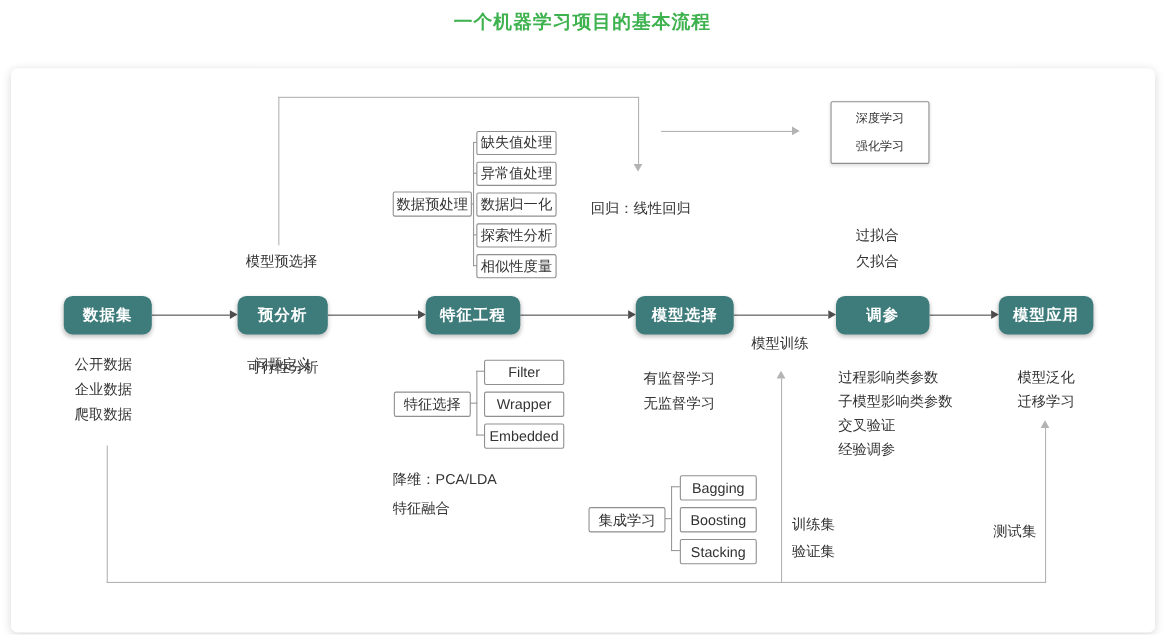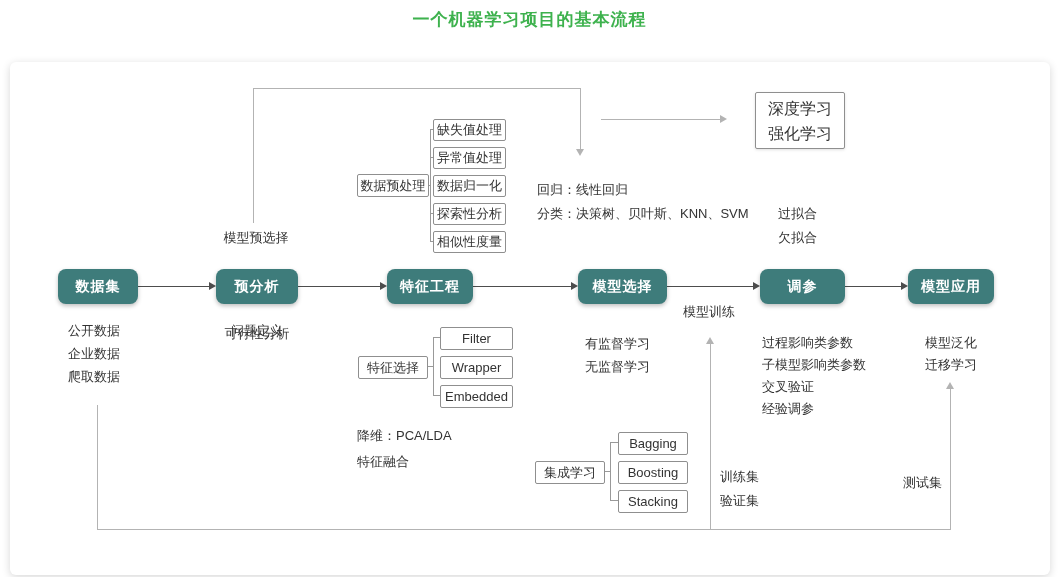--- a/index.html
+++ b/index.html
@@ -11,21 +11,21 @@
         border-radius:6px;box-shadow:0 2px 9px rgba(0,0,0,0.16);}
   .stage{position:absolute;height:35px;background:#3e7c7b;color:#fff;border-radius:8px;
          display:flex;align-items:center;justify-content:center;font-size:14px;font-weight:bold;
          letter-spacing:1px;box-shadow:0 2px 4px rgba(0,0,0,0.25);z-index:3;}
   .sbox{position:absolute;background:#fff;border:1px solid #8f8f8f;border-radius:2px;
         display:flex;align-items:center;justify-content:center;font-size:13px;color:#333;
         white-space:nowrap;z-index:3;}
   .sbox.en{font-size:13px;}
   .dbox{position:absolute;background:#fff;border:1px solid #8f8f8f;border-radius:2px;
         display:flex;flex-direction:column;align-items:center;justify-content:center;
-        font-size:16px;color:#333;z-index:3;box-shadow:0 1px 3px rgba(0,0,0,0.12);}
+        font-size:11px;color:#333;z-index:3;box-shadow:0 1px 3px rgba(0,0,0,0.12);}
   .dbox p{margin:0;line-height:25px;}
   .note{position:absolute;font-size:13px;color:#333;white-space:nowrap;z-index:3;}
   .note.c{text-align:center;}
   .ln{position:absolute;background:#b3b3b3;z-index:1;}
   .ln.dark{background:#4d4d4d;}
   .ln.mid{background:#999;}
   .ah{position:absolute;width:0;height:0;z-index:2;}
   .ah.r{border-top:4px solid transparent;border-bottom:4px solid transparent;border-left:7px solid #4d4d4d;}
   .ah.r.light{border-left-color:#b3b3b3;}
   .ah.u{border-left:4px solid transparent;border-right:4px solid transparent;border-bottom:7px solid #b3b3b3;}
@@ -78,21 +78,20 @@
   <div class="ln mid" style="left:430px;top:157px;width:4px;height:1px;"></div>
   <div class="ln mid" style="left:430px;top:213px;width:4px;height:1px;"></div>
   <div class="ln mid" style="left:430px;top:241px;width:4px;height:1px;"></div>
   <div class="sbox" style="left:433px;top:119px;width:71px;height:20px;">缺失值处理</div>
   <div class="sbox" style="left:433px;top:147px;width:71px;height:20px;">异常值处理</div>
   <div class="sbox" style="left:433px;top:175px;width:71px;height:20px;">数据归一化</div>
   <div class="sbox" style="left:433px;top:203px;width:71px;height:20px;">探索性分析</div>
   <div class="sbox" style="left:433px;top:231px;width:71px;height:20px;">相似性度量</div>
 
   <div class="note" style="left:537px;top:181px;">回归：线性回归</div>
-  <div class="note" style="left:537px;top:205px;">分类：决策树、贝叶斯、KNN、SVM</div>
   <div class="note" style="left:778px;top:205px;">过拟合</div>
   <div class="note" style="left:778px;top:229px;">欠拟合</div>
 
   <div class="note" style="left:68px;top:322px;">公开数据</div>
   <div class="note" style="left:68px;top:345px;">企业数据</div>
   <div class="note" style="left:68px;top:368px;">爬取数据</div>
 
   <div class="note c" style="left:207px;top:322px;width:100px;">问题定义</div>
   <div class="note c" style="left:207px;top:325px;width:100px;">可行性分析</div>
 

